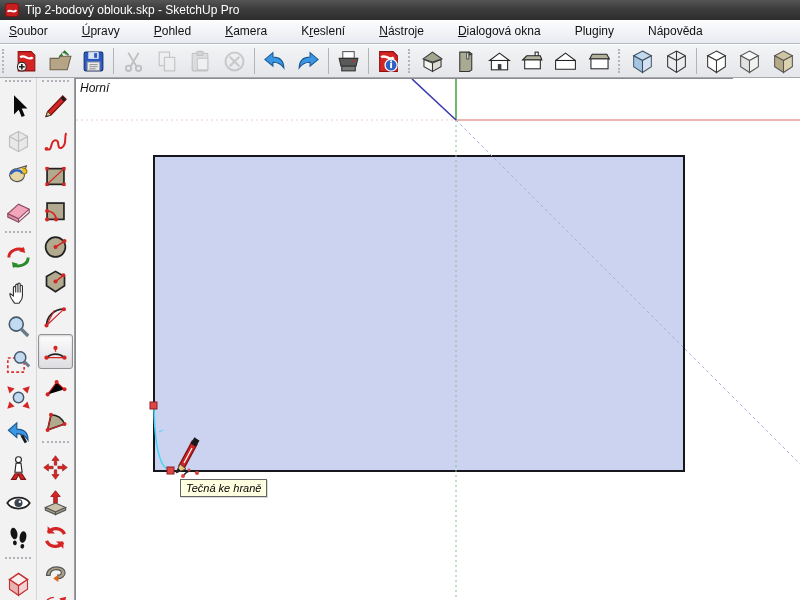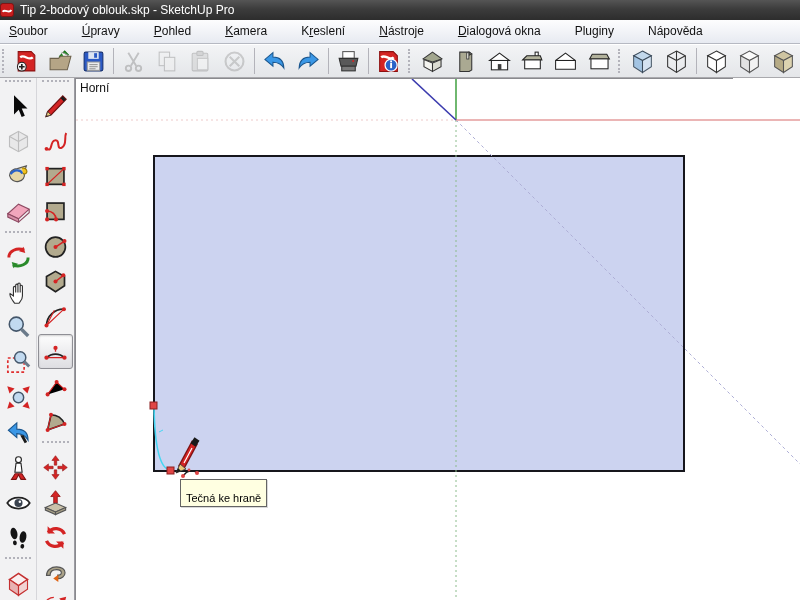--- a/index.html
+++ b/index.html
@@ -2,21 +2,21 @@
 <html><head>
 <meta charset="utf-8">
 <style>
   * { margin:0; padding:0; box-sizing:border-box; }
   html,body { width:800px; height:600px; overflow:hidden;
     font-family:"Liberation Sans", sans-serif; background:#fff; position:relative; }
 
   
   #titlebar { position:absolute; left:0; top:0; width:800px; height:20px;
     background:linear-gradient(#555 0%, #3c3c3c 45%, #2d2d2d 100%);
-    display:flex; align-items:center; gap:6px; 
+    display:flex; align-items:center; gap:6px; padding-left:5px;
     color:#fff; font-size:12px; }
   #titlebar .logo { width:14px; height:14px; flex:0 0 auto; }
 
   
   #menubar { position:absolute; left:0; top:20px; width:800px; height:24px;
     background:linear-gradient(#fdfdfe, #e7eaf1);
     border-bottom:1px solid #b6b9c2; display:flex; align-items:stretch;
     font-size:12px; color:#111;gap:16px; }
   .menu-item { padding:4px 9px 0 9px; cursor:default; }
   .menu-item u { text-decoration:underline; }
@@ -40,25 +40,25 @@
   .pal-grip { height:9px; margin:2px 5px 0 5px; border-top:2px dotted #b2b2ba; }
   .pal-cell { height:35px; display:flex; align-items:center; justify-content:center; }
   .pal-cell svg { width:27px; height:27px; }
   .pal-cell.disabled svg { filter:grayscale(1) opacity(.6); }
   .pal-cell.selected { border:1px solid #8f8f95; border-radius:3px;
     background:linear-gradient(#fdfdfd,#dedee2); box-shadow:inset 0 1px 2px rgba(0,0,0,.18);
     margin:0 1px; }
 
   
   #canvas { position:absolute; left:75px; top:78px; width:658px; height:522px;
-    background:#fff; border-left:1px solid #8a8a8e; border-top:1px solid #8a8a8e; }
+    background:#fff; border-left:1px solid #8a8a8e; border-top:1px solid #8a8a8e;font-style:italic; }
   #view-label { position:absolute; left:4px; top:2px; font-size:12px; color:#111; }
   #axes-svg { position:absolute; left:0; top:0; width:725px; height:522px; }
   #tooltip { position:absolute; left:104px; top:400px; background:#ffffe1;
-    border:1px solid #646464; padding:12px 5px 2px 5px; font-size:11px; color:#000;
+    border:1px solid #646464; padding:2px 5px 2px 5px; font-size:11px; color:#000;
     white-space:nowrap; box-shadow:1px 1px 0 rgba(0,0,0,.15); }
 </style>
 </head>
 <body>
 
 <div id="titlebar">
   <svg class="logo" viewBox="0 0 16 16">
     <rect x="0.5" y="0.5" width="15" height="15" rx="3" fill="#c81e1e" stroke="#7e0f0f"></rect>
     <path d="M3 10c3-4 7 3 10-2" stroke="#fff" stroke-width="2.2" fill="none"></path>
   </svg>

